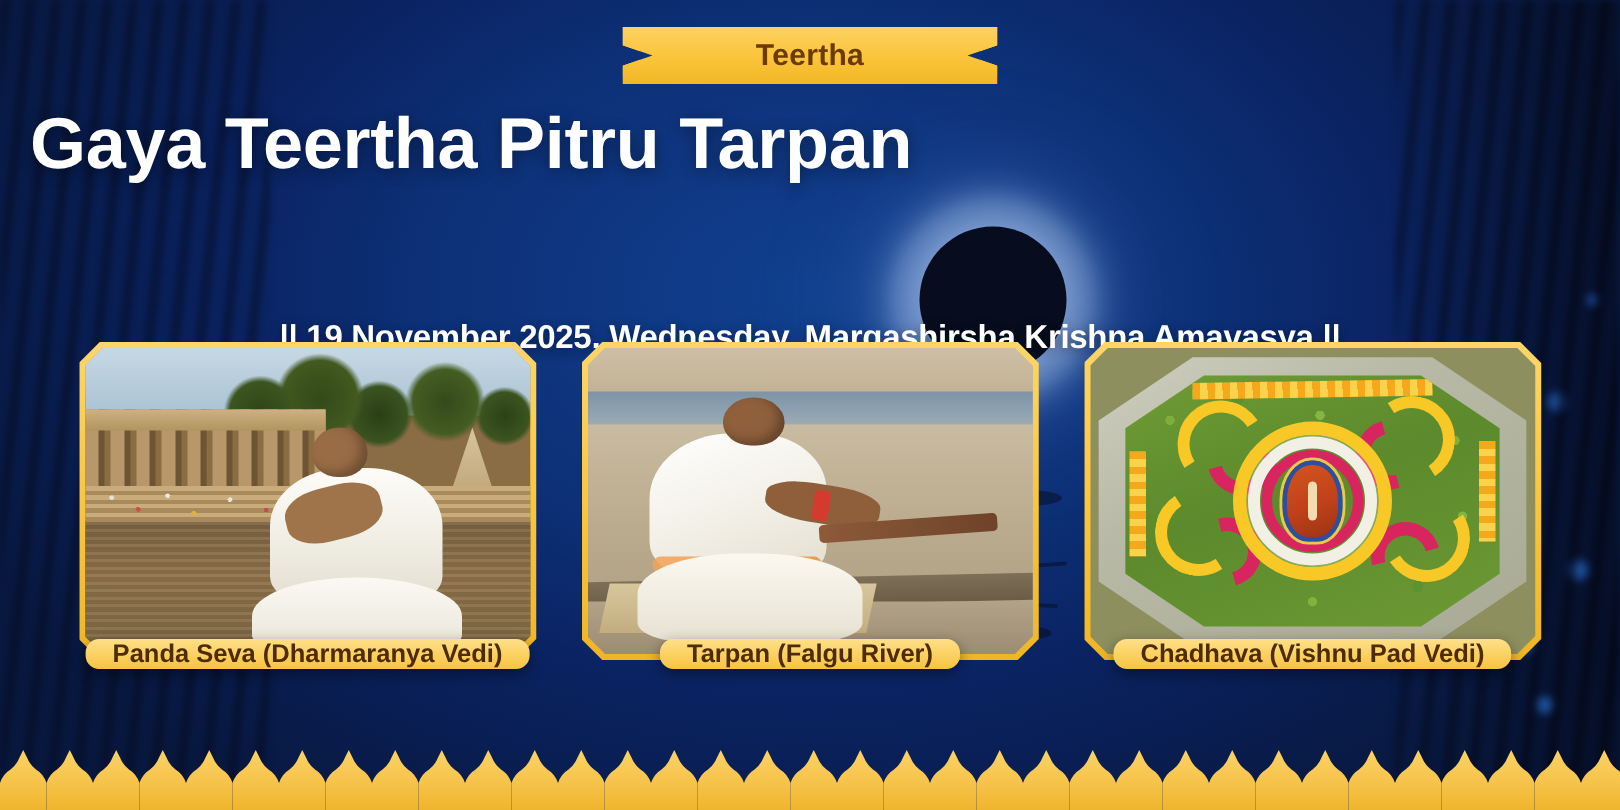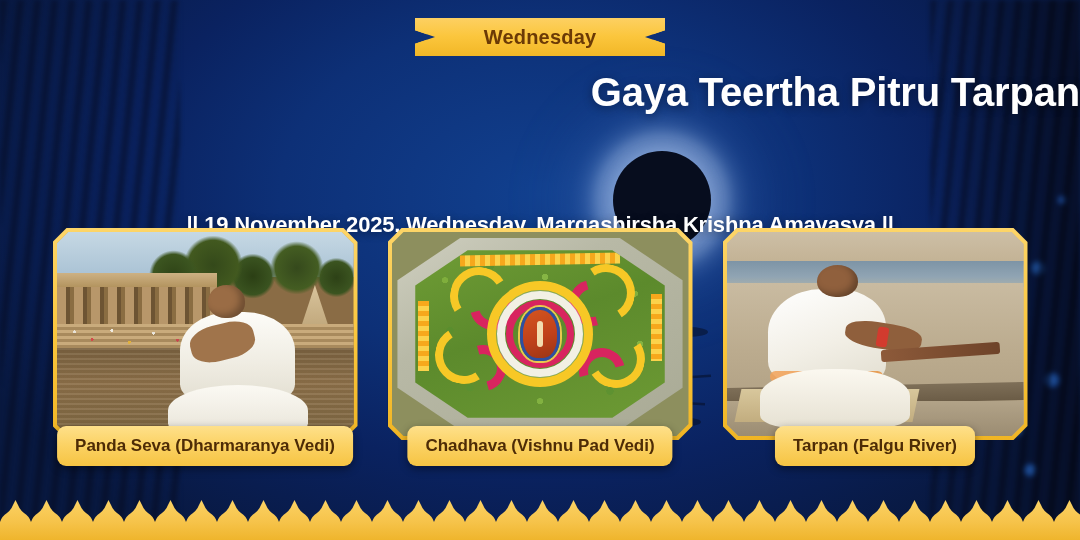--- a/index.html
+++ b/index.html
@@ -105,22 +105,22 @@
     background:linear-gradient(180deg,#FDD062 0%,#FBC63D 48%,#F2B726 100%);
   }
   .badge::before { left:-14px;  border-radius:0 0 0 14px;
     clip-path: polygon(0% 0%, 100% 0%, 100% 100%, 0% 100%, 55% 50%); }
   .badge::after  { right:-14px; border-radius:0 0 14px 0;
     clip-path: polygon(0% 0%, 100% 0%, 45% 50%, 100% 100%, 0% 100%); }
 
   
   .title {
     position:absolute; left:0; right:0; top:70px;
-    text-align:right; color:#FFFFFF;
-    font-size:40px; font-weight:bold; line-height:1.12;
+    text-align:left; color:#FFFFFF;
+    font-size:48px; font-weight:bold; line-height:1.12;
     letter-spacing:-.2px;
     text-shadow:0 2px 10px rgba(0,0,0,.38);
     padding-left:20px;
   }
   .title .l2 { display:block; }
   .subtitle {
     position:absolute; left:0; right:0; top:184px;
     text-align:center; color:#FFFFFF;
     font-size:22px; font-weight:bold; letter-spacing:-.2px;
     text-shadow:0 2px 8px rgba(0,0,0,.45);
@@ -308,21 +308,21 @@
     background:linear-gradient(90deg,#8d5a3a,#6e4329); transform:rotate(-4deg);
     border-radius:3px; }
 
   
   .caption {
     position:absolute; left:50%; transform:translateX(-50%);
     top:198px;
     background:linear-gradient(180deg,#FEE08A 0%,#FBD264 48%,#F6C443 100%);
     color:#4E2C06;
     font-size:17px; font-weight:bold; white-space:nowrap;
-    padding:10px 18px; border-radius:9px;
+    padding:0 18px; border-radius:9px;
     box-shadow:0 3px 9px rgba(0,0,0,.42);
   }
 
   
   .bottom-border {
     position:absolute; left:0; right:0; bottom:0; height:40px;
     pointer-events:none;
   }
 </style>
 </head>
@@ -342,21 +342,21 @@
     <g fill="#050a18" opacity=".85">
       <rect x="41" y="18" width="3" height="92"></rect>
       <ellipse cx="43" cy="14" rx="20" ry="5"></ellipse>
       <rect x="20" y="58" width="46" height="2.5" transform="rotate(-4 43 59)"></rect>
       <rect x="26" y="84" width="34" height="2.5" transform="rotate(3 43 85)"></rect>
       <ellipse cx="43" cy="104" rx="13" ry="4"></ellipse>
     </g>
   </svg>
 
   <div class="badge-wrap">
-    <div class="badge">Wednesday</div>
+    <div class="badge">Teertha</div>
   </div>
 
   <div class="title">
     <span class="l1">Gaya Teertha Pitru Tarpan</span>
   </div>
   <div class="subtitle">|| 19 November 2025, Wednesday, Margashirsha Krishna Amavasya ||</div>
 
   <div class="cards">
 
     <div class="card">
@@ -371,20 +371,42 @@
           <div class="river"></div>
           <div class="priest">
             <div class="body"></div>
             <div class="legs"></div>
             <div class="head"></div>
             <div class="arm"></div>
           </div>
         </div>
       </div>
       <div class="caption">Panda Seva (Dharmaranya Vedi)</div>
+    </div>
+
+    <div class="card">
+      <div class="frame">
+        <div class="photo ph3">
+          <div class="sky3"></div>
+          <div class="water"></div>
+          <div class="bank"></div>
+          <div class="edge"></div>
+          <div class="ledge"></div>
+          <div class="mat"></div>
+          <div class="priest3">
+            <div class="shawl"></div>
+            <div class="legs3"></div>
+            <div class="h3"></div>
+            <div class="arm3"></div>
+            <div class="band"></div>
+          </div>
+          <div class="plank"></div>
+        </div>
+      </div>
+      <div class="caption">Tarpan (Falgu River)</div>
     </div>
 
     <div class="card">
       <div class="frame">
         <div class="photo ph2">
           <div class="plat"></div>
           <div class="bed">
             <div class="garland g-top"></div>
             <div class="garland g-left"></div>
             <div class="garland g-right"></div>
@@ -397,42 +419,20 @@
             <div class="petalp q3"></div>
             <div class="petalp q4"></div>
             <div class="ring-out"></div>
             <div class="ring-mid"></div>
             <div class="ring-in"></div>
             <div class="pad"></div>
           </div>
         </div>
       </div>
       <div class="caption">Chadhava (Vishnu Pad Vedi)</div>
-    </div>
-
-    <div class="card">
-      <div class="frame">
-        <div class="photo ph3">
-          <div class="sky3"></div>
-          <div class="water"></div>
-          <div class="bank"></div>
-          <div class="edge"></div>
-          <div class="ledge"></div>
-          <div class="mat"></div>
-          <div class="priest3">
-            <div class="shawl"></div>
-            <div class="legs3"></div>
-            <div class="h3"></div>
-            <div class="arm3"></div>
-            <div class="band"></div>
-          </div>
-          <div class="plank"></div>
-        </div>
-      </div>
-      <div class="caption">Tarpan (Falgu River)</div>
     </div>
 
   </div>
 
   <svg class="bottom-border" viewBox="0 0 1080 40" preserveAspectRatio="none">
     <defs>
       <linearGradient id="goldgrad" x1="0" y1="0" x2="0" y2="1">
         <stop offset="0%" stop-color="#FBD264"></stop>
         <stop offset="55%" stop-color="#F6C34A"></stop>
         <stop offset="100%" stop-color="#EFB52C"></stop>

